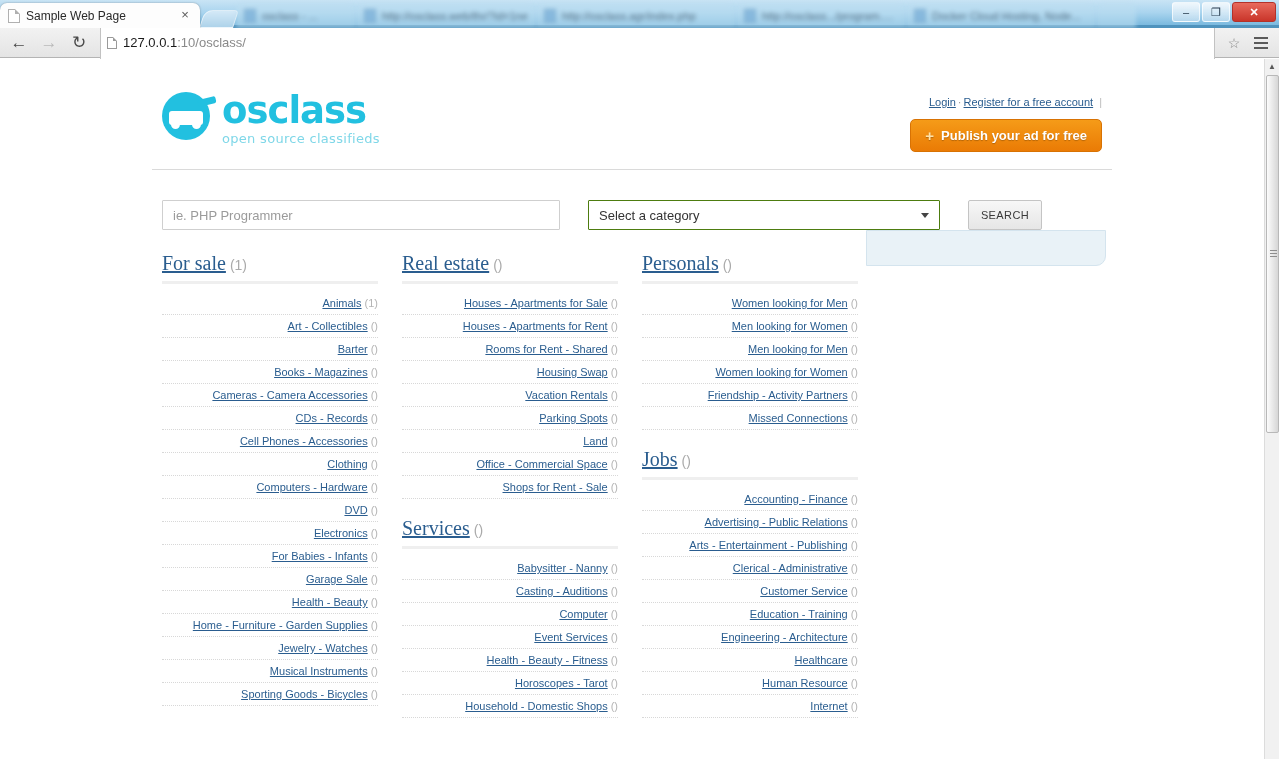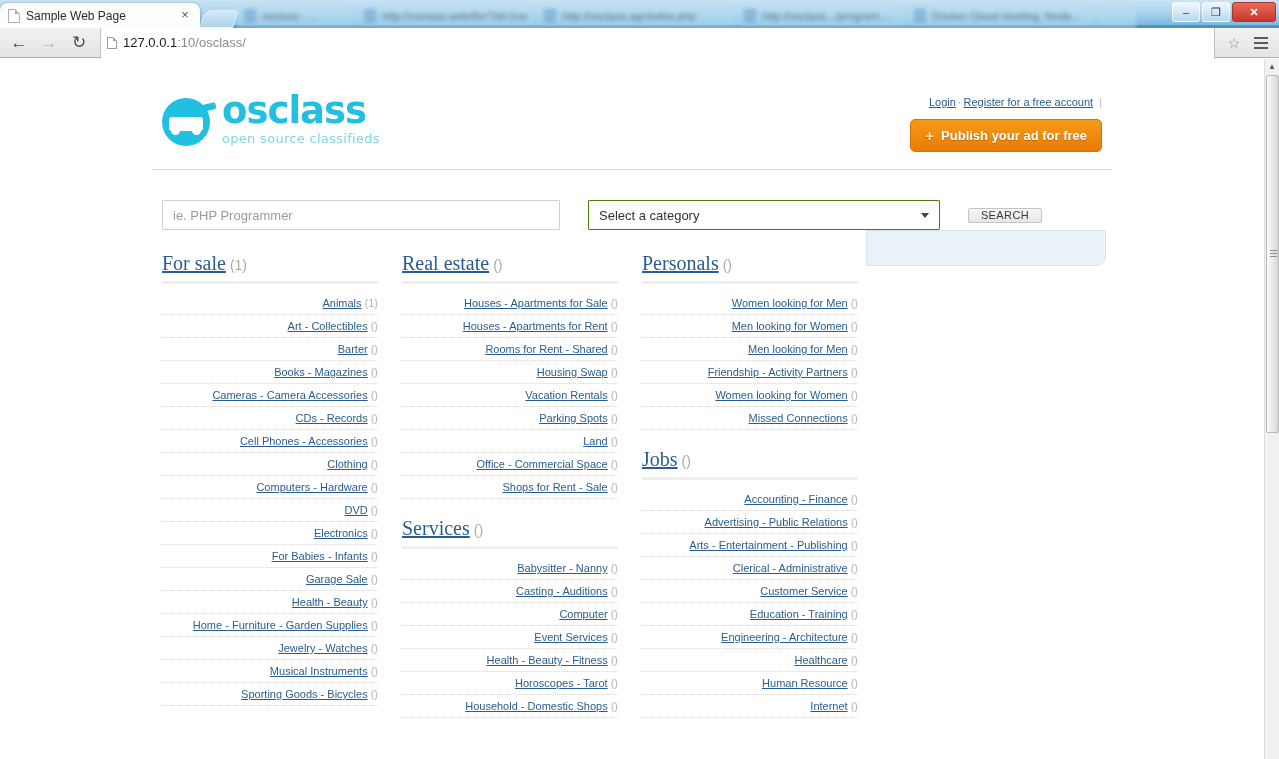--- a/index.html
+++ b/index.html
@@ -192,21 +192,21 @@
   }
 
   
   .site-header {
     position: relative;
     height: 86px;
     border-bottom: 1px solid #dadada;
   }
   .logo {
     position: absolute; left: 10px; top: 8px;
-    display: flex; align-items: flex-end;
+    display: flex; align-items: flex-start;
   }
   .logo-mark {
     width: 48px; height: 48px;
     border-radius: 50%;
     background: #22c0e0;
     position: relative;
     flex: 0 0 auto;
   }
   .logo-mark .band {
     position: absolute; left: 7px; top: 19px;
@@ -302,21 +302,21 @@
   }
   .cat-select .arrow {
     position: absolute; right: 10px; top: 50%;
     margin-top: -2px;
     width: 0; height: 0;
     border-left: 4px solid transparent;
     border-right: 4px solid transparent;
     border-top: 5px solid #444;
   }
   .search-btn {
-    width: 74px; height: 15px;
+    width: 74px; height: 30px;
     background: linear-gradient(to bottom, #f7f7f7, #e6e6e6);
     border: 1px solid #c4c4c4;
     border-radius: 2px;
     font-size: 11px;
     letter-spacing: .4px;
     color: #3a3a3a;
     font-family: "Liberation Sans", sans-serif;
   }
 
   
@@ -556,22 +556,22 @@
 
           <div class="cat-col">
             <div class="cat-group">
               <div class="cat-head">
                 <a>Personals</a><span class="count">()</span>
               </div>
               <ul class="cat-list">
                 <li><a>Women looking for Men</a><span class="count">()</span></li>
                 <li><a>Men looking for Women</a><span class="count">()</span></li>
                 <li><a>Men looking for Men</a><span class="count">()</span></li>
+                <li><a>Women looking for Women</a><span class="count">()</span></li>
                 <li><a>Friendship - Activity Partners</a><span class="count">()</span></li>
-                <li><a>Women looking for Women</a><span class="count">()</span></li>
                 <li><a>Missed Connections</a><span class="count">()</span></li>
               </ul>
             </div>
             <div class="cat-group">
               <div class="cat-head">
                 <a>Jobs</a><span class="count">()</span>
               </div>
               <ul class="cat-list">
                 <li><a>Accounting - Finance</a><span class="count">()</span></li>
                 <li><a>Advertising - Public Relations</a><span class="count">()</span></li>

